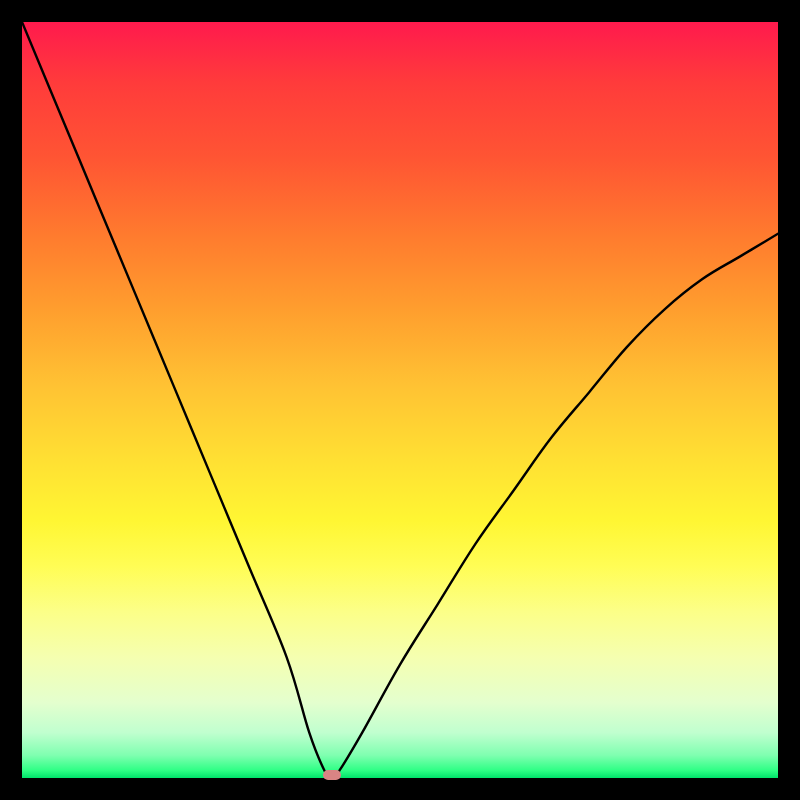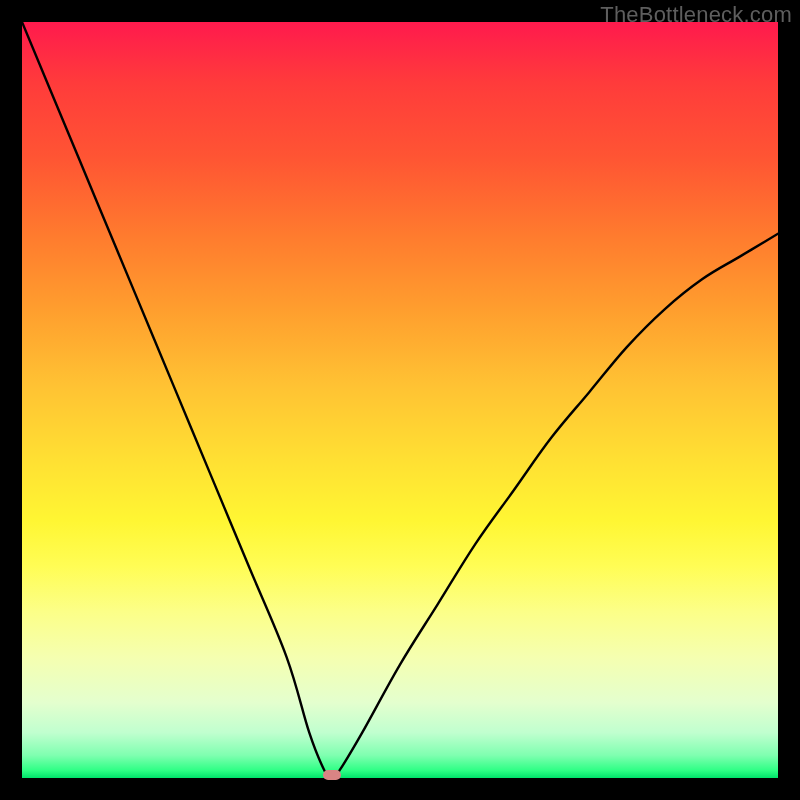--- a/index.html
+++ b/index.html
@@ -64,20 +64,19 @@
     height: 10px;
     background: #d98484;
     border-radius: 5px;
     bottom: -2px;
   }
 </style>
 </head>
 <body>
 
 <div class="chart-container">
-  <div class="watermark">TheBottleneck.com</div>
   <div class="plot-area">
     <svg class="curve" viewBox="0 0 756 756" preserveAspectRatio="none">
       <path id="curve-path" fill="none" stroke="#000" stroke-width="2.4" stroke-linecap="round" d="M 0.00 0.00 C 6.80 16.33, 24.19 58.06, 37.80 90.72 C 51.41 123.38, 61.99 148.78, 75.60 181.44 C 89.21 214.10, 99.79 239.50, 113.40 272.16 C 127.01 304.82, 137.59 330.22, 151.20 362.88 C 164.81 395.54, 175.39 420.94, 189.00 453.60 C 202.61 486.26, 213.19 511.66, 226.80 544.32 C 240.41 576.98, 253.71 605.10, 264.60 635.04 C 275.49 664.98, 280.48 690.23, 287.28 710.64 C 294.08 731.05, 298.32 740.28, 302.40 748.44 C 306.48 756.60, 307.24 756.00, 309.96 756.00 C 312.68 756.00, 312.08 756.60, 317.52 748.44 C 322.96 740.28, 329.31 729.69, 340.20 710.64 C 351.09 691.59, 364.39 665.73, 378.00 642.60 C 391.61 619.47, 402.19 603.89, 415.80 582.12 C 429.41 560.35, 439.99 542.05, 453.60 521.64 C 467.21 501.23, 477.79 487.77, 491.40 468.72 C 505.01 449.67, 515.59 433.49, 529.20 415.80 C 542.81 398.11, 553.39 386.77, 567.00 370.44 C 580.61 354.11, 591.19 340.05, 604.80 325.08 C 618.41 310.11, 628.99 299.53, 642.60 287.28 C 656.21 275.03, 666.79 266.57, 680.40 257.04 C 694.01 247.51, 704.59 242.52, 718.20 234.36 C 731.81 226.20, 749.20 215.76, 756.00 211.68"></path>
     </svg>
     <div id="marker" class="bottom-marker" style="left: 300.96px; background: rgb(217, 132, 132);"></div>
   </div>
 </div>
 
 </body></html>

